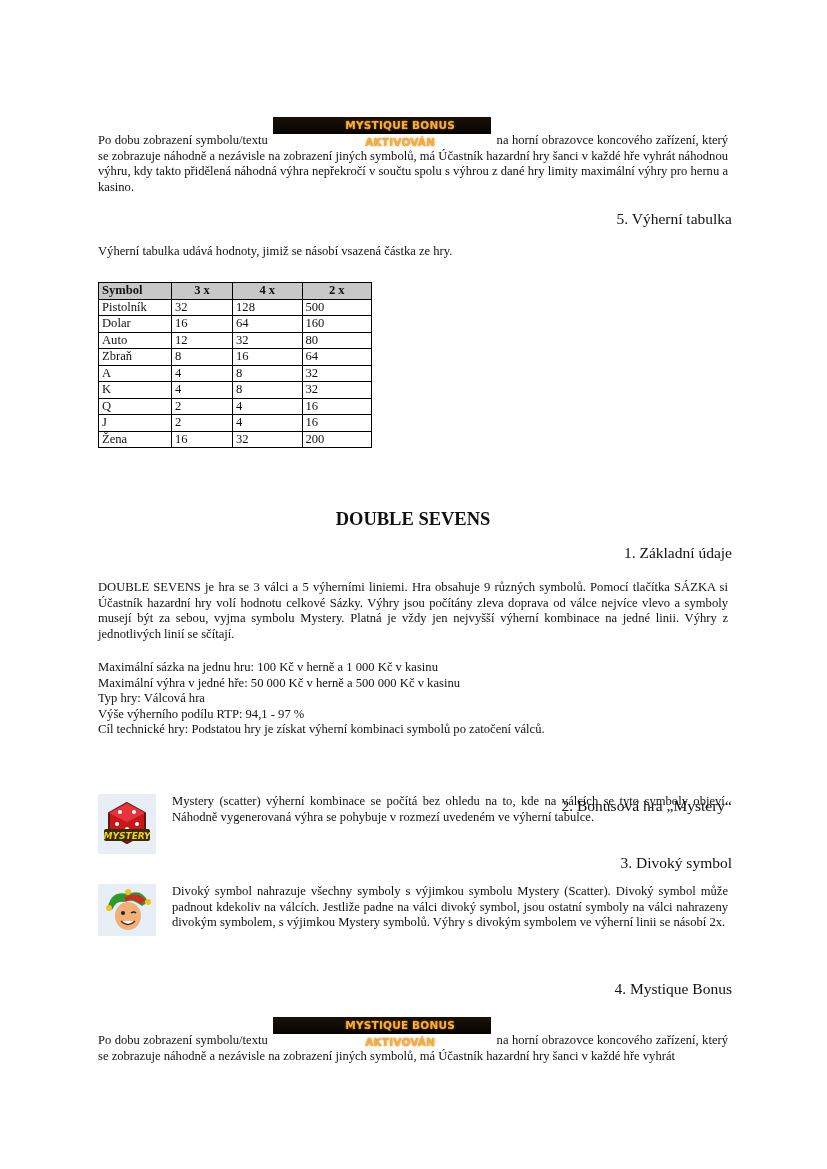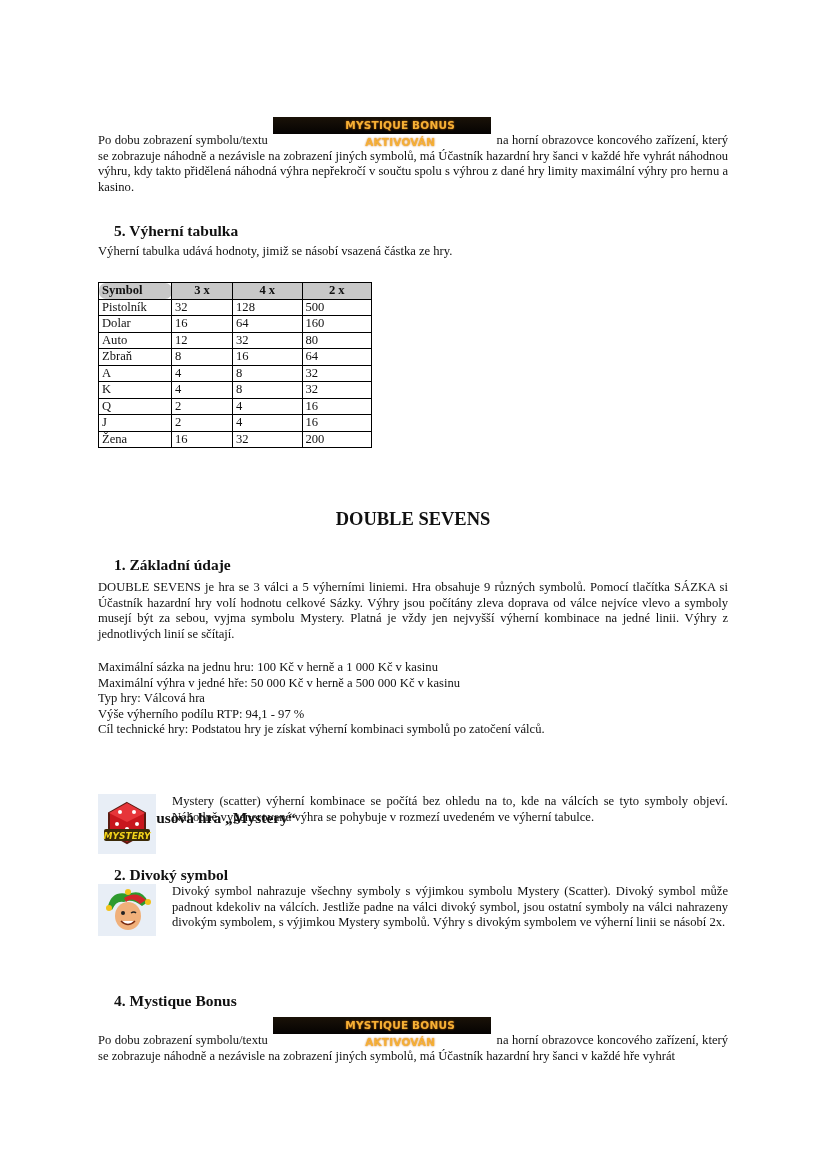--- a/index.html
+++ b/index.html
@@ -1,32 +1,32 @@
 <!DOCTYPE html>
 <html><head>
 <meta charset="utf-8">
 <style>
   html, body { margin: 0; padding: 0; background: #ffffff; }
   body { width: 827px; height: 1169px; position: relative; overflow: hidden;
          font-family: "Liberation Serif", "DejaVu Serif", serif; color: #111; }
   .page { position: absolute; left: 98px; top: 0; width: 630px; }
   p { margin: 0; font-size: 12.6px; line-height: 15.6px; text-align: justify; }
   .abs { position: absolute; left: 0; width: 630px; }
-  h2 { margin: 16px; font-size: 15.5px; font-weight: bold; line-height: 18px; }
+  h2 { margin: 4px; font-size: 15.5px; font-weight: normal; line-height: 18px; text-align: right; }
   h1 { margin: 0; font-size: 18.5px; font-weight: bold; text-align: center; line-height: 22px; }
   .badge { display: inline-block; vertical-align: -2px; width: 182px; height: 17px;
            background: linear-gradient(#1a1208, #050302); color: #f5b035;
            font-family: "DejaVu Sans", sans-serif; font-weight: bold; font-size: 10.5px;
            line-height: 17px; text-align: center; letter-spacing: 0.2px;
            text-shadow: 0 0 2px #c86b10; margin: 0 2px; padding-left: 36px; }
   table.pay { position: absolute; left: 0; top: 282px; border-collapse: collapse;
               font-size: 12.6px; width: 274px; }
   table.pay th, table.pay td { border: 1px solid #000; height: 15.5px; padding: 0 3px; line-height: 15px; }
   table.pay th { background: #c8c8c8; font-weight: bold; text-align: center; }
-  table.pay th:first-child, table.pay td:first-child { text-align: left; width: 66px; border-radius: 7px; }
+  table.pay th:first-child, table.pay td:first-child { text-align: left; width: 66px; }
   table.pay td { }
   .iconrow { position: absolute; left: 0; width: 630px; display: flex; }
   .iconbox { width: 58px; height: 60px; background: #e8eef6; flex: 0 0 58px; margin-right: 16px;
              display: flex; align-items: center; justify-content: center; }
   .iconrow p { flex: 1; }
 </style>
 </head>
 <body>
 
 <div class="page">
@@ -131,21 +131,21 @@
         <circle cx="15" cy="24" r="2" fill="#fff"></circle>
           <circle cx="35" cy="24" r="2" fill="#fff"></circle>
         <circle cx="25" cy="29" r="2" fill="#fff"></circle>
         <rect x="2" y="29" width="46" height="12" rx="2" fill="#3a2a08"></rect>
         <text x="25" y="39" text-anchor="middle" font-family="DejaVu Sans, sans-serif" font-size="9" font-weight="bold" font-style="italic" fill="#f2d21a">MYSTERY</text>
       </svg>
     </div>
     <p>Mystery (scatter) výherní kombinace se počítá bez ohledu na to, kde na válcích se tyto symboly objeví. Náhodně vygenerovaná výhra se pohybuje v rozmezí uvedeném ve výherní tabulce.</p>
   </div>
 
-  <h2 class="abs" style="top:850px;">2. Divoký symbol</h2>
+  <h2 class="abs" style="top:850px;">3. Divoký symbol</h2>
   <div class="iconrow" style="top:884px;">
     <div class="iconbox" style="height:52px;">
       <svg width="50" height="48" viewBox="0 0 50 48">
         <path d="M6,20 Q10,4 26,8 Q40,2 46,16 L40,20 Q30,12 22,16 Q14,14 10,24 Z" fill="#2e9a2e"></path>
         <path d="M22,12 Q34,4 44,14 L38,18 Q30,10 24,16 Z" fill="#d3252a"></path>
         <circle cx="7" cy="22" r="3" fill="#f2c21a"></circle>
           <circle cx="46" cy="16" r="3" fill="#f2c21a"></circle>
         <circle cx="26" cy="6" r="3" fill="#f2c21a"></circle>
         <ellipse cx="26" cy="30" rx="13" ry="14" fill="#f0b07a"></ellipse>
         <circle cx="21" cy="27" r="2" fill="#222"></circle>

